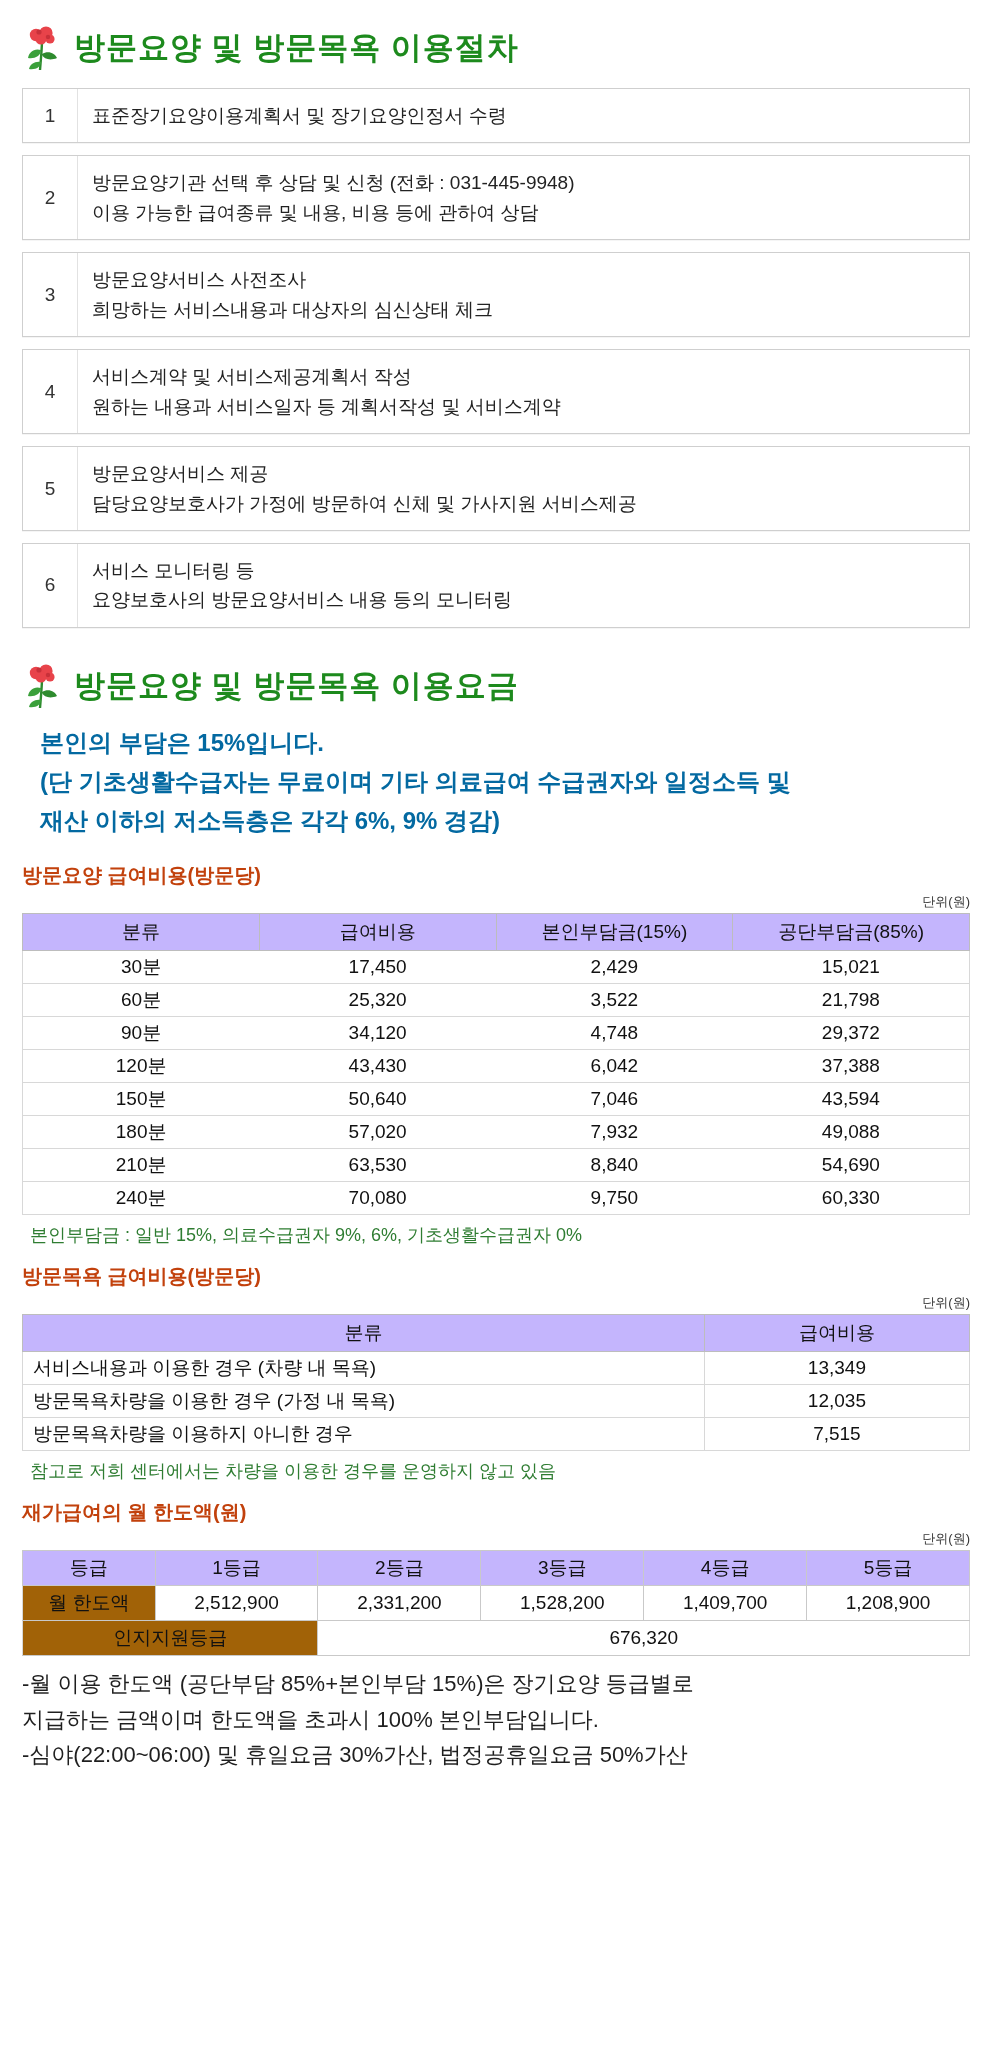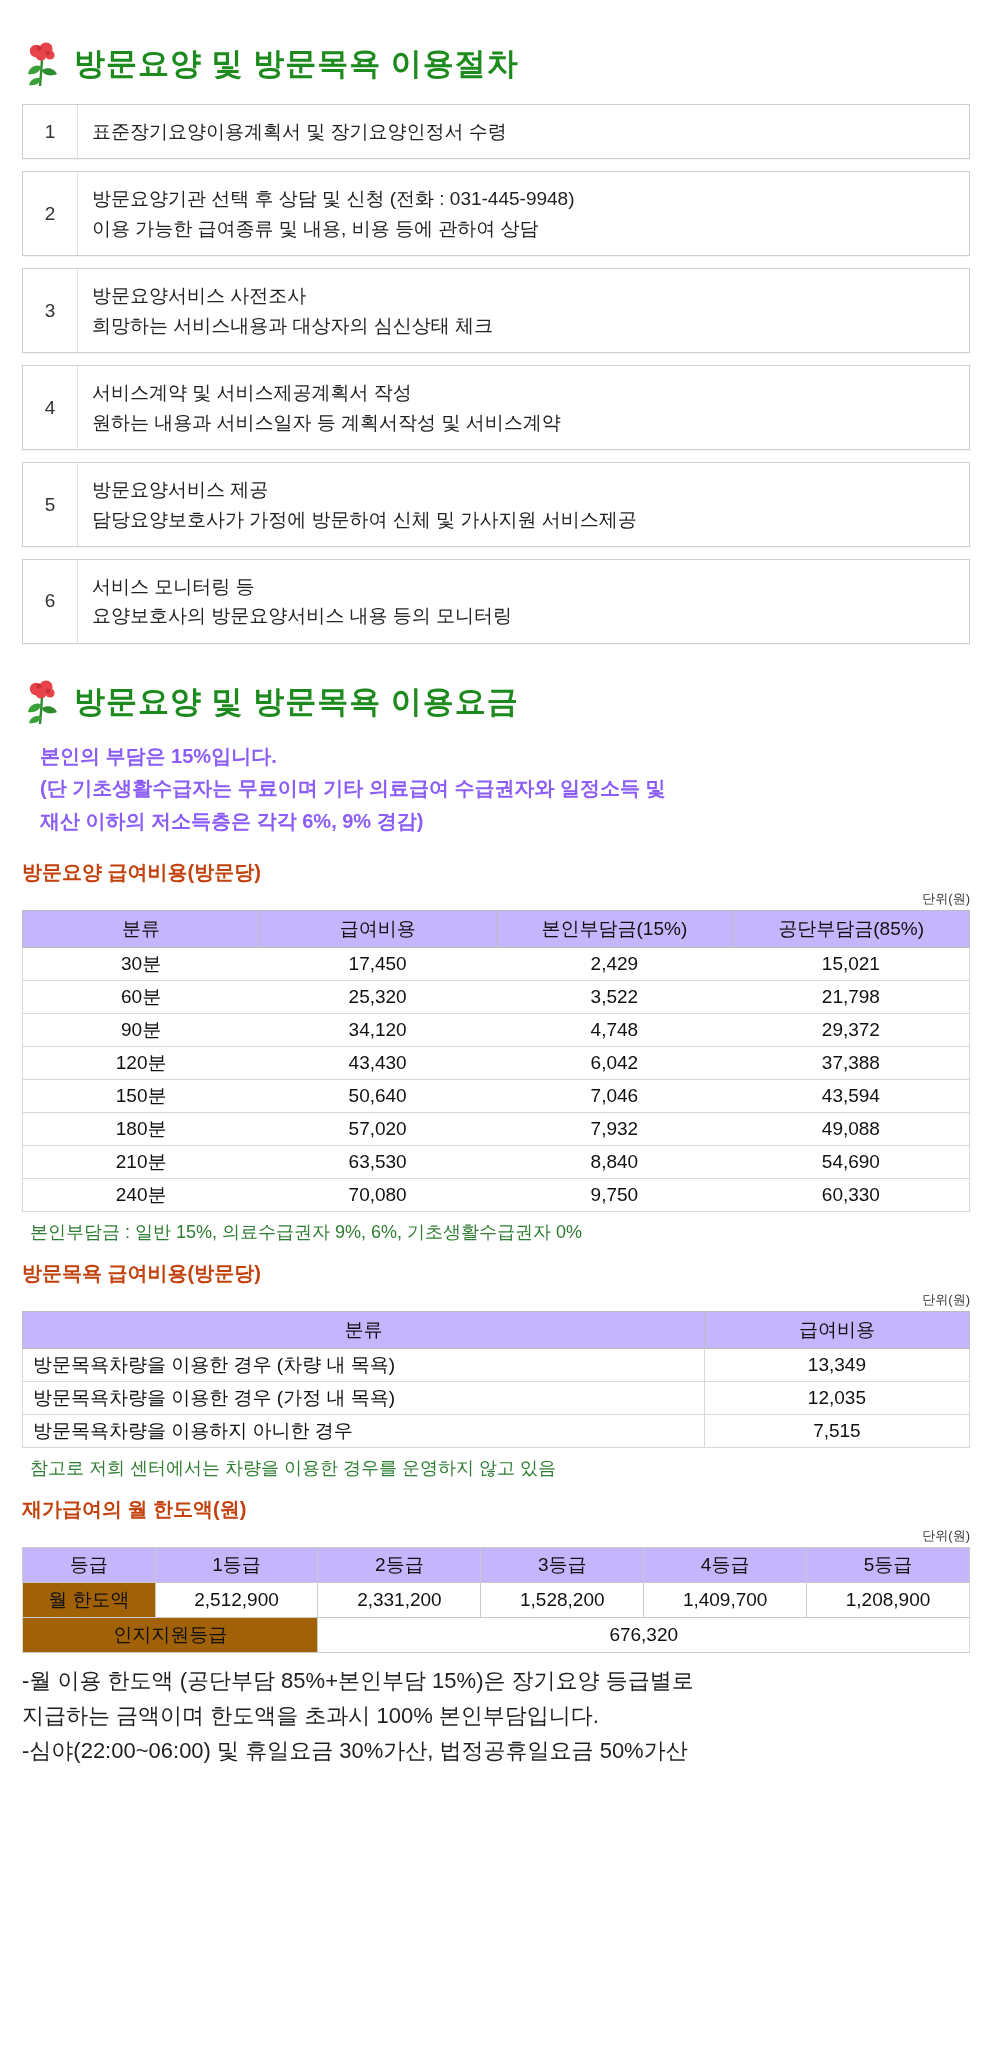--- a/index.html
+++ b/index.html
@@ -11,21 +11,20 @@
     min-height: 2055px;
     background: #ffffff;
     font-family: "Liberation Sans", sans-serif;
     color: #222222;
     -webkit-font-smoothing: antialiased;
   }
   .page {
     width: 992px;
     padding: 18px 22px 10px 22px;
     box-sizing: border-box;
-    margin-top: 16px;
   }
 
   
   .section-head {
     display: flex;
     align-items: center;
     gap: 10px;
     margin: 6px 0 16px 0;
   }
   .flower-icon {
@@ -74,24 +73,24 @@
     padding: 12px 14px;
     font-size: 19px;
     line-height: 1.55;
     color: #222222;
   }
   .proc-text .line { display: block; white-space: nowrap; }
 
   
   .fee-note {
     margin: 6px 0 22px 18px;
-    font-size: 20px;
+    font-size: 24px;
     font-weight: bold;
     line-height: 1.62;
-    color: #8b5cf6;
+    color: #0369a1;
   }
   .fee-note .line { display: block; }
 
   
   .table-block { margin-bottom: 8px; }
   .table-caption {
     font-size: 20px;
     font-weight: bold;
     color: #c2410c;
     margin: 16px 0 4px 0;
@@ -341,21 +340,21 @@
           <col style="width:28%">
       </colgroup>
       <thead>
         <tr>
           <th>분류</th>
           <th>급여비용</th>
         </tr>
       </thead>
       <tbody>
         <tr>
-          <td class="label">방문목욕차량을 이용한 경우 (차량 내 목욕)</td>
+          <td class="label">서비스내용과 이용한 경우 (차량 내 목욕)</td>
           <td>13,349</td>
         </tr>
         <tr>
           <td class="label">방문목욕차량을 이용한 경우 (가정 내 목욕)</td>
           <td>12,035</td>
         </tr>
         <tr>
           <td class="label">방문목욕차량을 이용하지 아니한 경우</td>
           <td>7,515</td>
         </tr>

